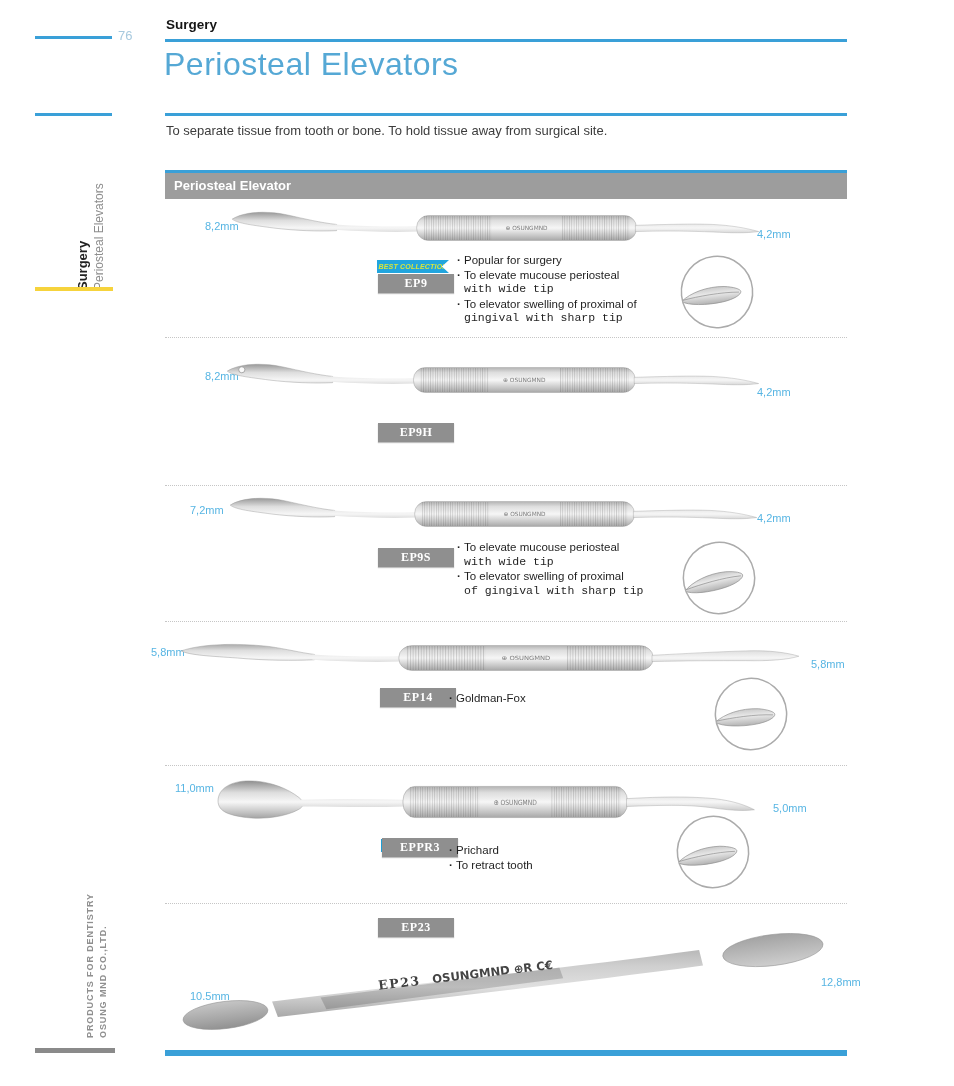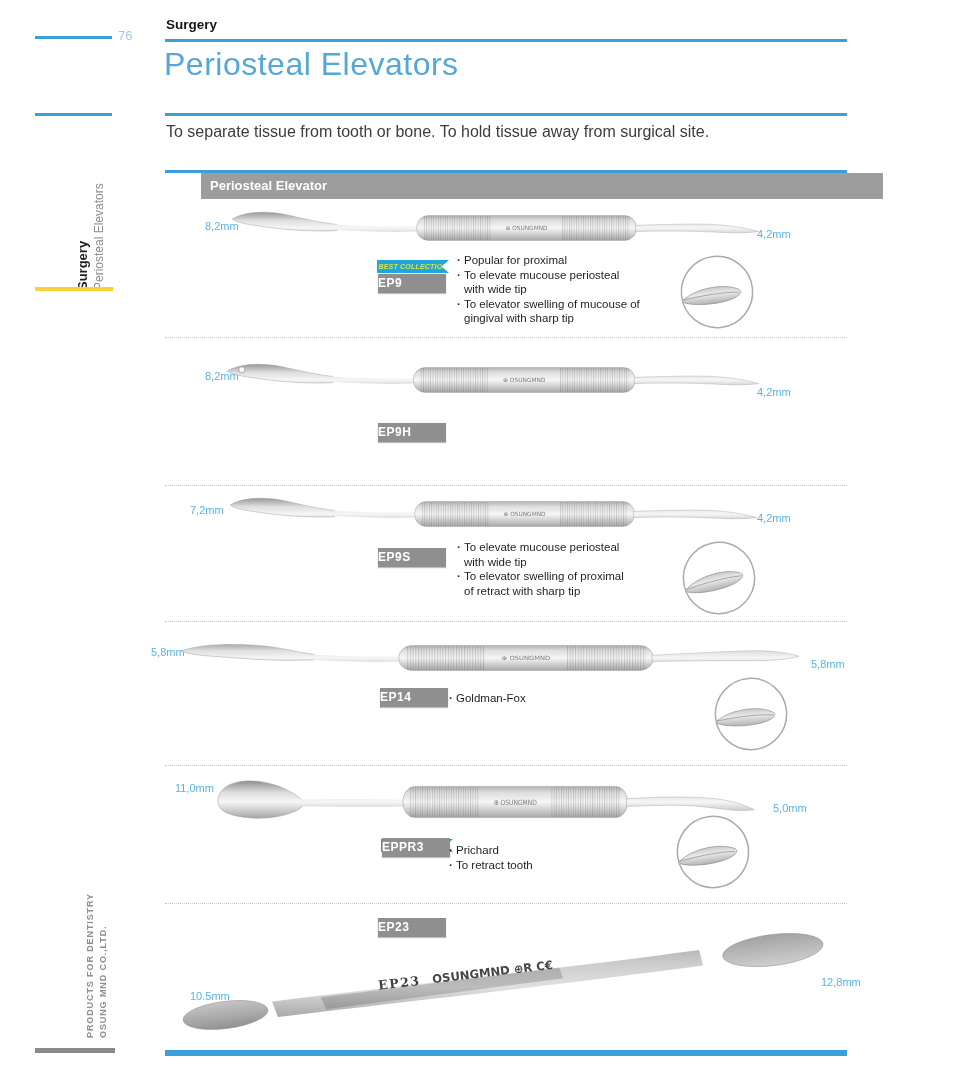--- a/index.html
+++ b/index.html
@@ -8,23 +8,23 @@
     --yellow:#f6d33c; --footer-gray:#8a8a8a;
   }
   *{margin:0;padding:0;box-sizing:border-box}
   html,body{width:954px;height:1086px;background:#fff;overflow:hidden;
     font-family:"Liberation Sans","DejaVu Sans",sans-serif;}
   #page{position:relative;width:954px;height:1086px;background:#fff;}
 
   .hline{position:absolute;left:165px;width:682px;height:3px;background:var(--accent);}
   #surgery-label{position:absolute;left:166px;top:17px;font-size:13.5px;font-weight:bold;color:#151515;}
   #page-title{position:absolute;left:164px;top:46px;font-size:32px;color:var(--title-blue);letter-spacing:.5px;}
-  #subtitle{position:absolute;left:166px;top:123px;font-size:16px;color:#3c3c3c;}
+  #subtitle{position:absolute;left:166px;top:123px;font-size:13px;color:#3c3c3c;}
   #catbar{position:absolute;left:165px;top:173px;width:682px;height:26px;background:var(--bar-gray);
-    color:#fff;font-size:13px;font-weight:bold;line-height:26px;padding-left:9px;margin-left:36px;}
+    color:#fff;font-size:13px;font-weight:bold;line-height:26px;padding-left:9px;}
 
   .pgline{position:absolute;left:35px;width:77px;height:3px;background:var(--accent);}
   #page-number{position:absolute;left:118px;top:28px;font-size:13px;color:var(--pgnum);}
   #yellow-line{position:absolute;left:35px;top:287px;width:78px;height:4px;background:var(--yellow);}
   #footer-line{position:absolute;left:35px;top:1048px;width:80px;height:5px;background:var(--footer-gray);}
   #bottom-line{position:absolute;left:165px;top:1050px;width:682px;height:6px;background:var(--accent);}
 
   .vwrap{position:absolute;writing-mode:vertical-rl;transform:rotate(180deg);white-space:nowrap;}
   #side-tabs{left:74px;top:162px;height:128px;}
   #side-tabs .vs1{font-size:13px;font-weight:bold;color:#222;line-height:17px;}
@@ -37,26 +37,26 @@
   .row.last{border-bottom:none;}
   #r0{top:200px;height:138px}#r1{top:338px;height:148px}#r2{top:486px;height:136px}
   #r3{top:622px;height:144px}#r4{top:766px;height:138px}#r5{top:904px;height:144px}
 
   .dim{position:absolute;font-size:11px;color:var(--dim-blue);white-space:nowrap;}
   .tool{position:absolute;}
   .tool svg{display:block;}
   .badge{position:absolute;width:72px;height:13px;background:var(--badge-blue);color:var(--badge-yellow);
     font-size:7px;font-weight:bold;font-style:italic;text-align:center;line-height:13px;letter-spacing:.2px;
     clip-path:polygon(0 0,100% 0,90% 50%,100% 100%,0 100%);}
-  .plabel{position:absolute;width:68px;height:19px;background:var(--label-gray);color:#fff;
-    font-size:12px;font-weight:bold;text-align:left;line-height:19px;letter-spacing:.5px;
-    box-shadow:0 1px 1px rgba(0,0,0,.25);}
+  .plabel{position:absolute;width:76px;height:19px;background:var(--label-gray);color:#fff;
+    font-size:12px;font-weight:bold;text-align:center;line-height:19px;letter-spacing:.5px;
+    box-shadow:0 1px 1px rgba(0,0,0,.25);font-family:Liberation Serif, serif;}
   .bullets{position:absolute;font-size:11.5px;color:#1f1f1f;line-height:14.5px;}
   .bl::before{content:"· ";font-weight:bold;}
-  .cont{padding-left:7px;}
+  .cont{padding-left:7px;font-family:Liberation Mono, monospace;}
   .detail{position:absolute;width:76px;height:76px;}
 </style>
 </head>
 <body>
 
 <div id="page">
 
   <div class="pgline" style="top:36px"></div>
   <span id="page-number">76</span>
   <div class="pgline" style="top:113px"></div>
@@ -103,24 +103,24 @@
     <rect x="220" y="13.5" width="76" height="27" fill="url(#tp0)"></rect>
     <rect x="374" y="13.5" width="76" height="27" fill="url(#tp0)"></rect>
     <text x="335" y="29.5" text-anchor="middle" font-size="6.5" fill="#7d7d7d" font-family="DejaVu Sans,sans-serif">⊕ OSUNGMND</text>
           <path d="M456 24 C492 23 518 22 542 23 C562 24 579 27 593 31 C579 33 562 32.5 542 31.5 C518 30.5 492 30 456 31 Z" fill="url(#tg0)" stroke="#9a9a9a" stroke-width="0.4"></path>
         </svg>
       </div>
     <span class="dim" style="left:592px;top:28px">4,2mm</span>
     <div class="badge" style="left:212px;top:60px">BEST COLLECTION</div>
     <div class="plabel" style="left:213px;top:74px">EP9</div>
     <div class="bullets" style="left:292px;top:53px">
-      <div class="bl">Popular for proximal</div>
+      <div class="bl">Popular for surgery</div>
       <div class="bl">To elevate mucouse periosteal</div>
       <div class="cont">with wide tip</div>
-      <div class="bl">To elevator swelling of mucouse of</div>
+      <div class="bl">To elevator swelling of proximal of</div>
       <div class="cont">gingival with sharp tip</div>
     </div>
     <div class="detail" style="left:514px;top:54px;transform:rotate(-6deg)"><svg viewBox="0 0 80 80" width="100%" height="100%">
   <defs>
             <linearGradient id="dg0" x1="0" y1="30" x2="0" y2="56" gradientUnits="userSpaceOnUse">
     <stop offset="0" stop-color="#b5b5b5"></stop>
               <stop offset="0.45" stop-color="#e9e9e9"></stop>
     <stop offset="1" stop-color="#9b9b9b"></stop>
             </linearGradient>
     <clipPath id="dc0">
@@ -189,21 +189,21 @@
     <text x="335" y="29.5" text-anchor="middle" font-size="6.5" fill="#7d7d7d" font-family="DejaVu Sans,sans-serif">⊕ OSUNGMND</text>
           <path d="M456 24 C492 23 518 22 542 23 C562 24 579 27 593 31 C579 33 562 32.5 542 31.5 C518 30.5 492 30 456 31 Z" fill="url(#tg2)" stroke="#9a9a9a" stroke-width="0.4"></path>
         </svg>
       </div>
     <span class="dim" style="left:592px;top:26px">4,2mm</span>
     <div class="plabel" style="left:213px;top:62px">EP9S</div>
     <div class="bullets" style="left:292px;top:54px">
       <div class="bl">To elevate mucouse periosteal</div>
       <div class="cont">with wide tip</div>
       <div class="bl">To elevator swelling of proximal</div>
-      <div class="cont">of retract with sharp tip</div>
+      <div class="cont">of gingival with sharp tip</div>
     </div>
     <div class="detail" style="left:516px;top:54px;transform:rotate(-12deg)"><svg viewBox="0 0 80 80" width="100%" height="100%">
   <defs>
             <linearGradient id="dg2" x1="0" y1="30" x2="0" y2="56" gradientUnits="userSpaceOnUse">
     <stop offset="0" stop-color="#b5b5b5"></stop>
               <stop offset="0.45" stop-color="#e9e9e9"></stop>
     <stop offset="1" stop-color="#9b9b9b"></stop>
             </linearGradient>
     <clipPath id="dc2">
               <circle cx="40" cy="40" r="37.2"></circle>

